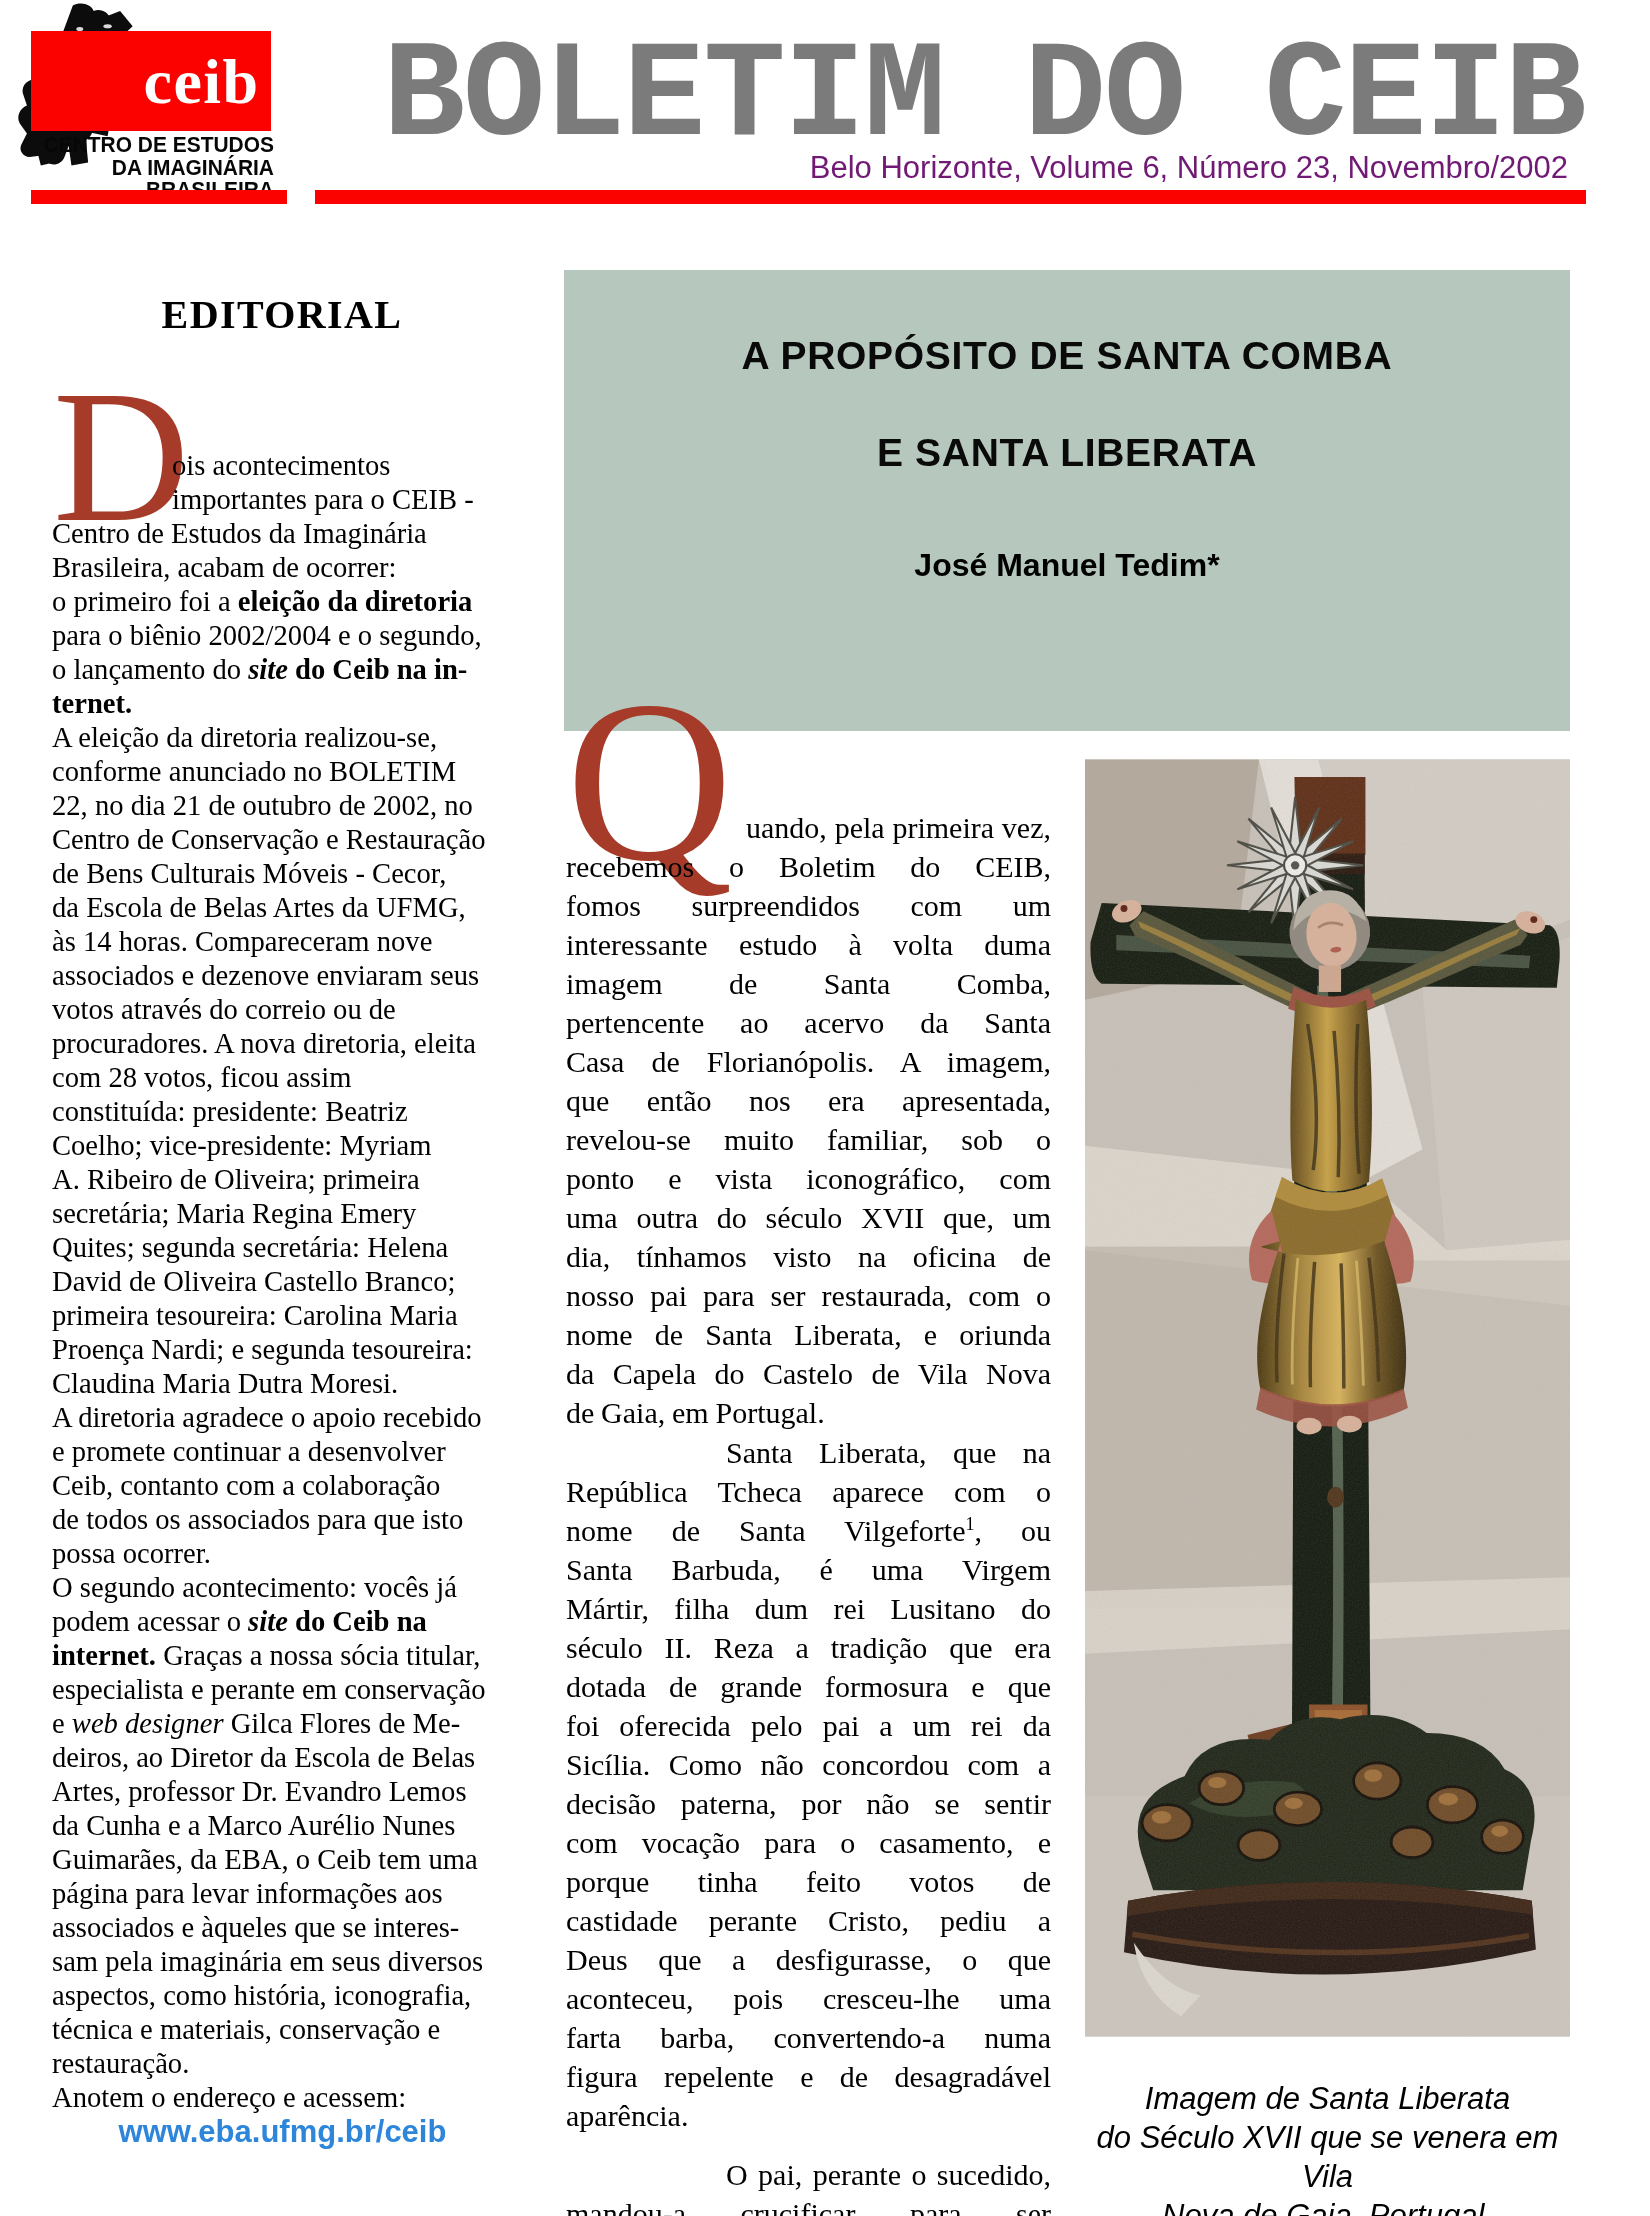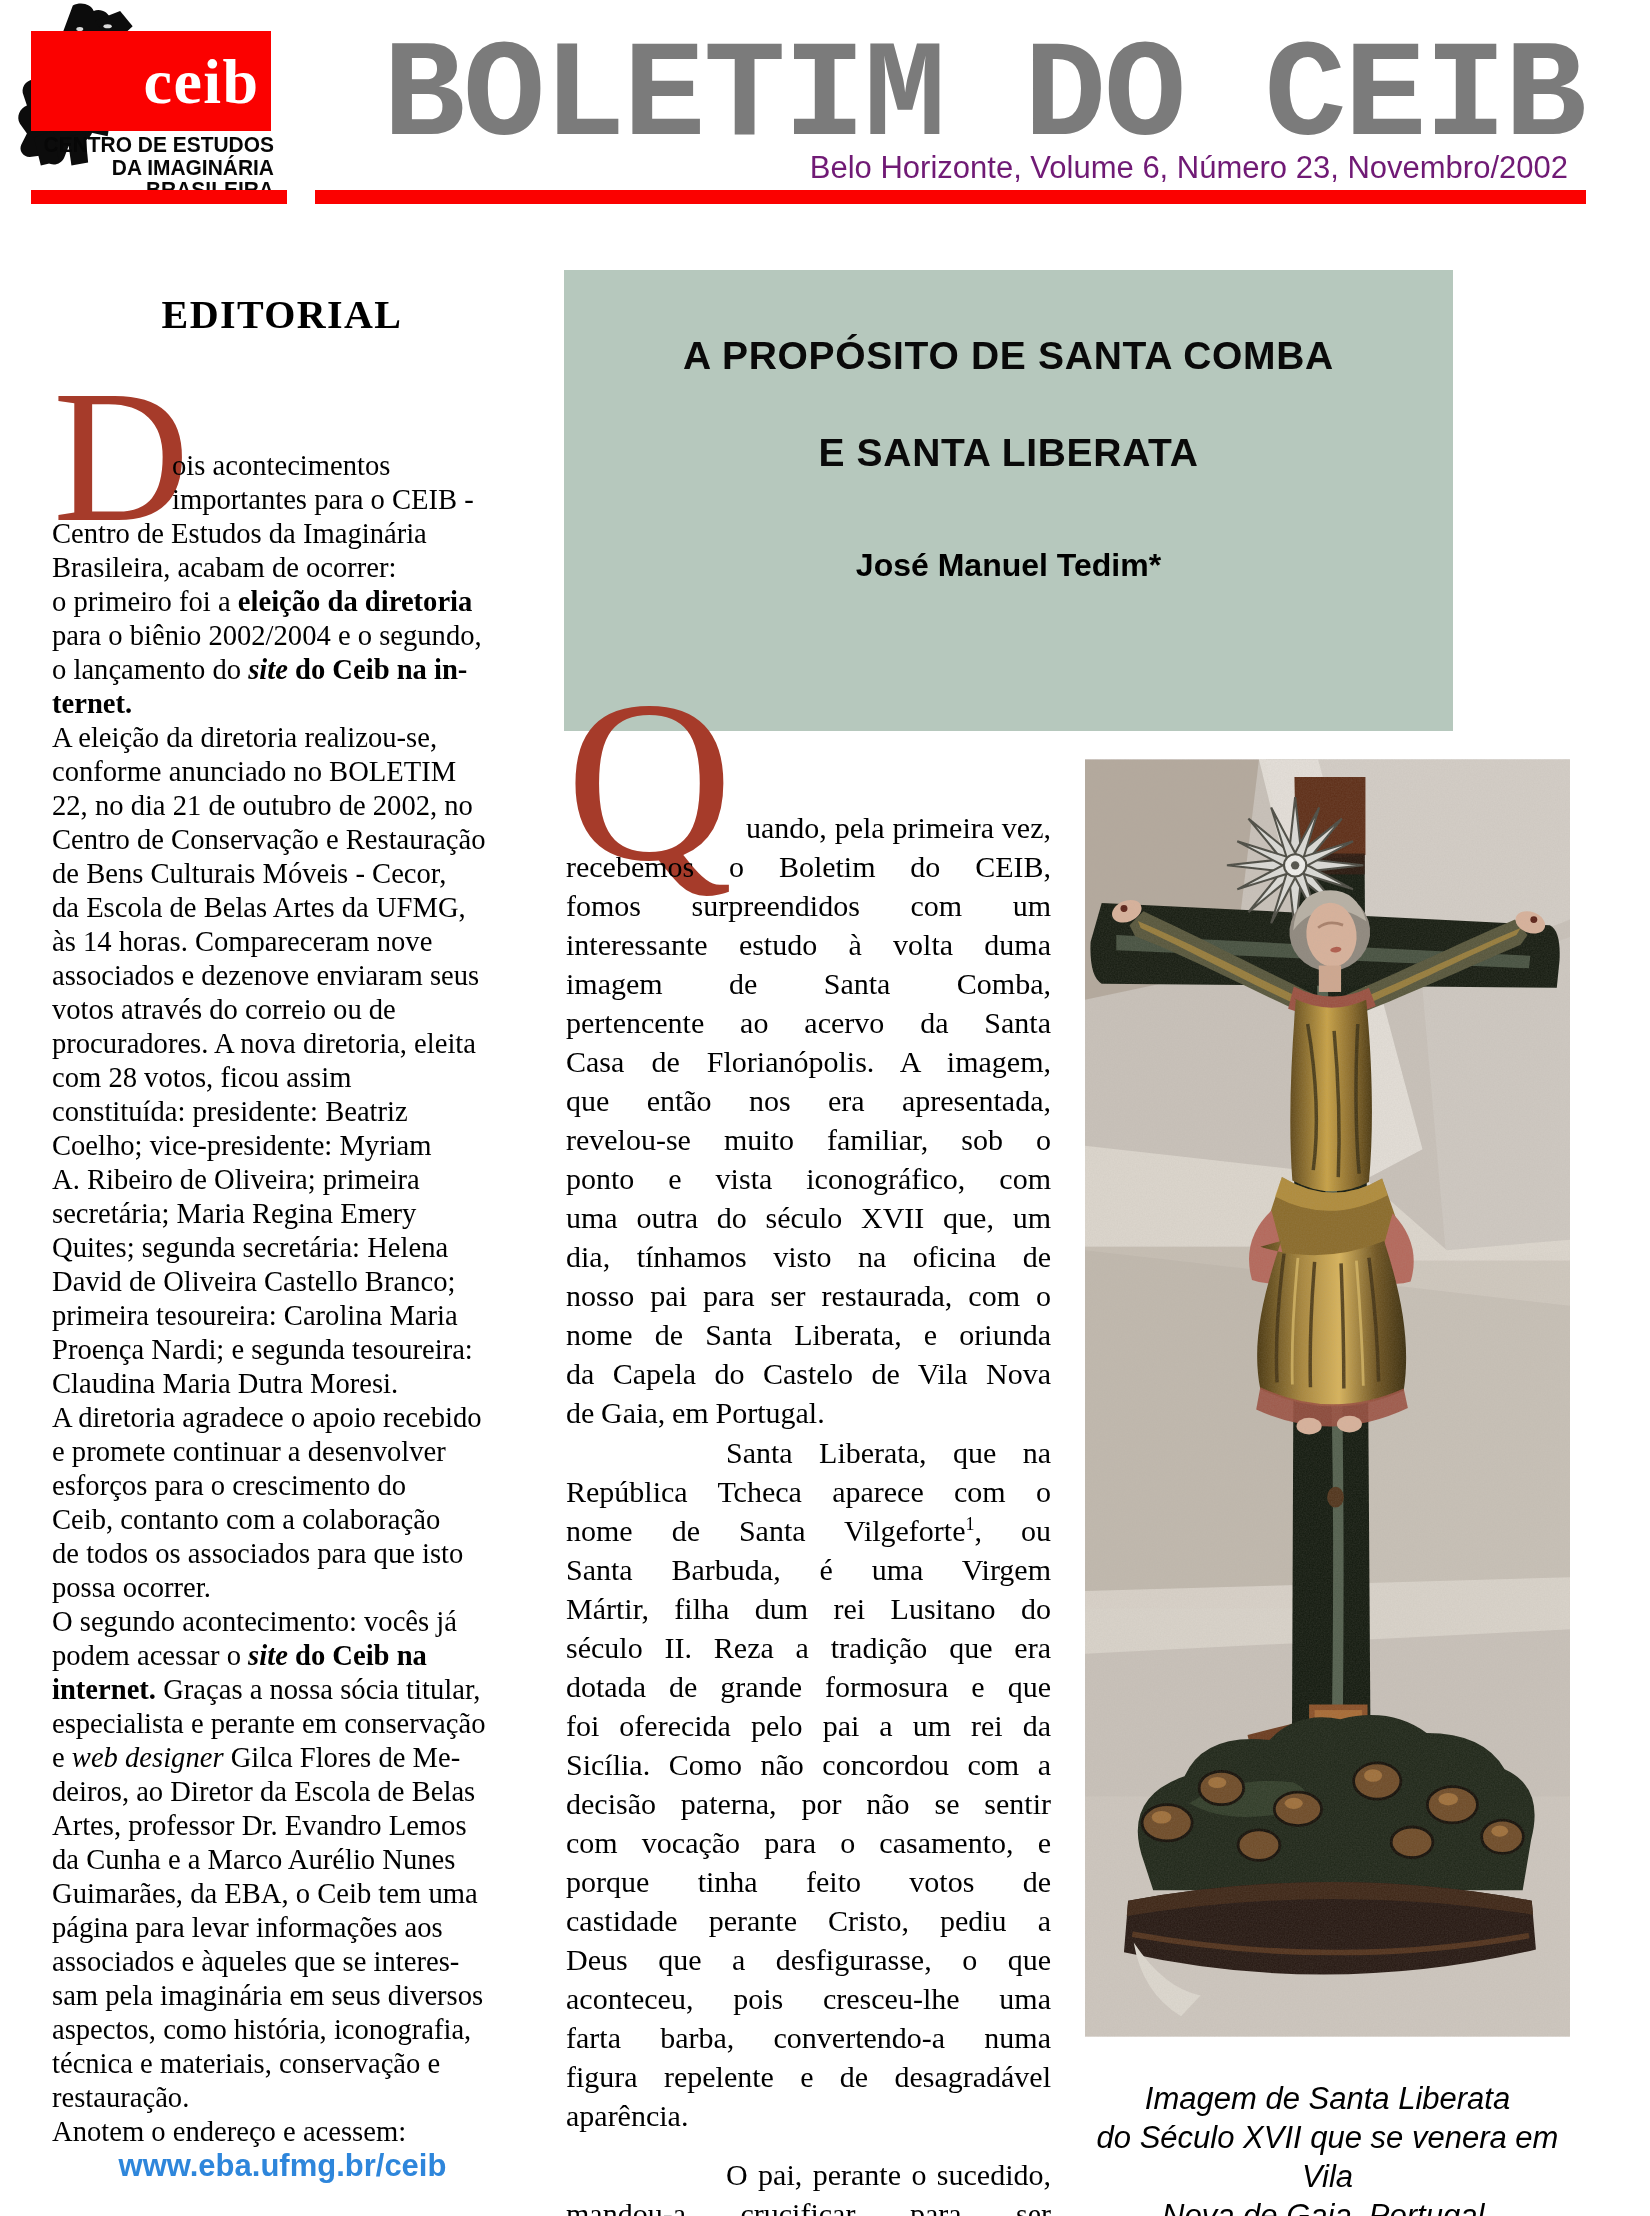--- a/index.html
+++ b/index.html
@@ -34,21 +34,21 @@
   .dropcap{position:absolute;color:var(--dropcap);font-family:"Liberation Serif",serif;
            font-weight:normal;line-height:1;}
   .dc-d{left:53px;top:362px;font-size:189px;}
   .dc-q{left:566px;top:666px;font-size:231px;}
   .ed-body{position:absolute;left:52px;top:449px;width:461px;font-size:28.6px;line-height:34px;}
   .ed-body .ln{white-space:nowrap;}
   .ed-body .ln.dc{padding-left:120px;}
   .link-line{text-align:center;font-family:"Liberation Sans",sans-serif;
              font-weight:bold;font-size:31px;color:var(--link);}
   
-  .green-box{position:absolute;left:564px;top:270px;width:889px;height:461px;background:var(--green);}
+  .green-box{position:absolute;left:564px;top:270px;width:1006px;height:461px;background:var(--green);}
   .gb-t{width:100%;text-align:center;font-family:"Liberation Sans",sans-serif;font-weight:bold;
         color:#0a0a0a;font-size:39px;letter-spacing:0.7px;}
   .gb-t1{margin-top:64px;}
   .gb-t2{margin-top:53px;}
   .gb-author{width:100%;text-align:center;font-family:"Liberation Sans",sans-serif;font-weight:bold;
              font-size:32px;margin-top:72px;}
   
   .art-body{position:absolute;left:566px;top:808px;width:485px;font-size:30px;line-height:39px;
             word-spacing:-0.7px;}
   .art-body .para{margin:0;}
@@ -132,21 +132,20 @@
       <div class="ln"><span class="">Coelho; vice-presidente: Myriam</span></div>
       <div class="ln"><span class="">A. Ribeiro de Oliveira; primeira</span></div>
       <div class="ln"><span class="">secretária; Maria Regina Emery</span></div>
       <div class="ln"><span class="">Quites; segunda secretária: Helena</span></div>
       <div class="ln"><span class="">David de Oliveira Castello Branco;</span></div>
       <div class="ln"><span class="">primeira tesoureira: Carolina Maria</span></div>
       <div class="ln"><span class="">Proença Nardi; e segunda tesoureira:</span></div>
       <div class="ln"><span class="">Claudina Maria Dutra Moresi.</span></div>
       <div class="ln"><span class="">A diretoria agradece o apoio recebido</span></div>
       <div class="ln"><span class="">e promete continuar a desenvolver</span></div>
-      <div class="ln"><span class="">esforços para o crescimento do</span></div>
       <div class="ln"><span class="">Ceib, contanto com a colaboração</span></div>
       <div class="ln"><span class="">de todos os associados para que isto</span></div>
       <div class="ln"><span class="">possa ocorrer.</span></div>
       <div class="ln"><span class="">O segundo acontecimento: vocês já</span></div>
       <div class="ln"><span class="">podem acessar o </span><span class="b i">site</span><span class="b"> do Ceib na</span></div>
       <div class="ln"><span class="b">internet.</span><span class=""> Graças a nossa sócia titular,</span></div>
       <div class="ln"><span class="">especialista e perante em conservação</span></div>
       <div class="ln"><span class="">e </span><span class="i">web designer</span><span class=""> Gilca Flores de Me-</span></div>
       <div class="ln"><span class="">deiros, ao Diretor da Escola de Belas</span></div>
       <div class="ln"><span class="">Artes, professor Dr. Evandro Lemos</span></div>

